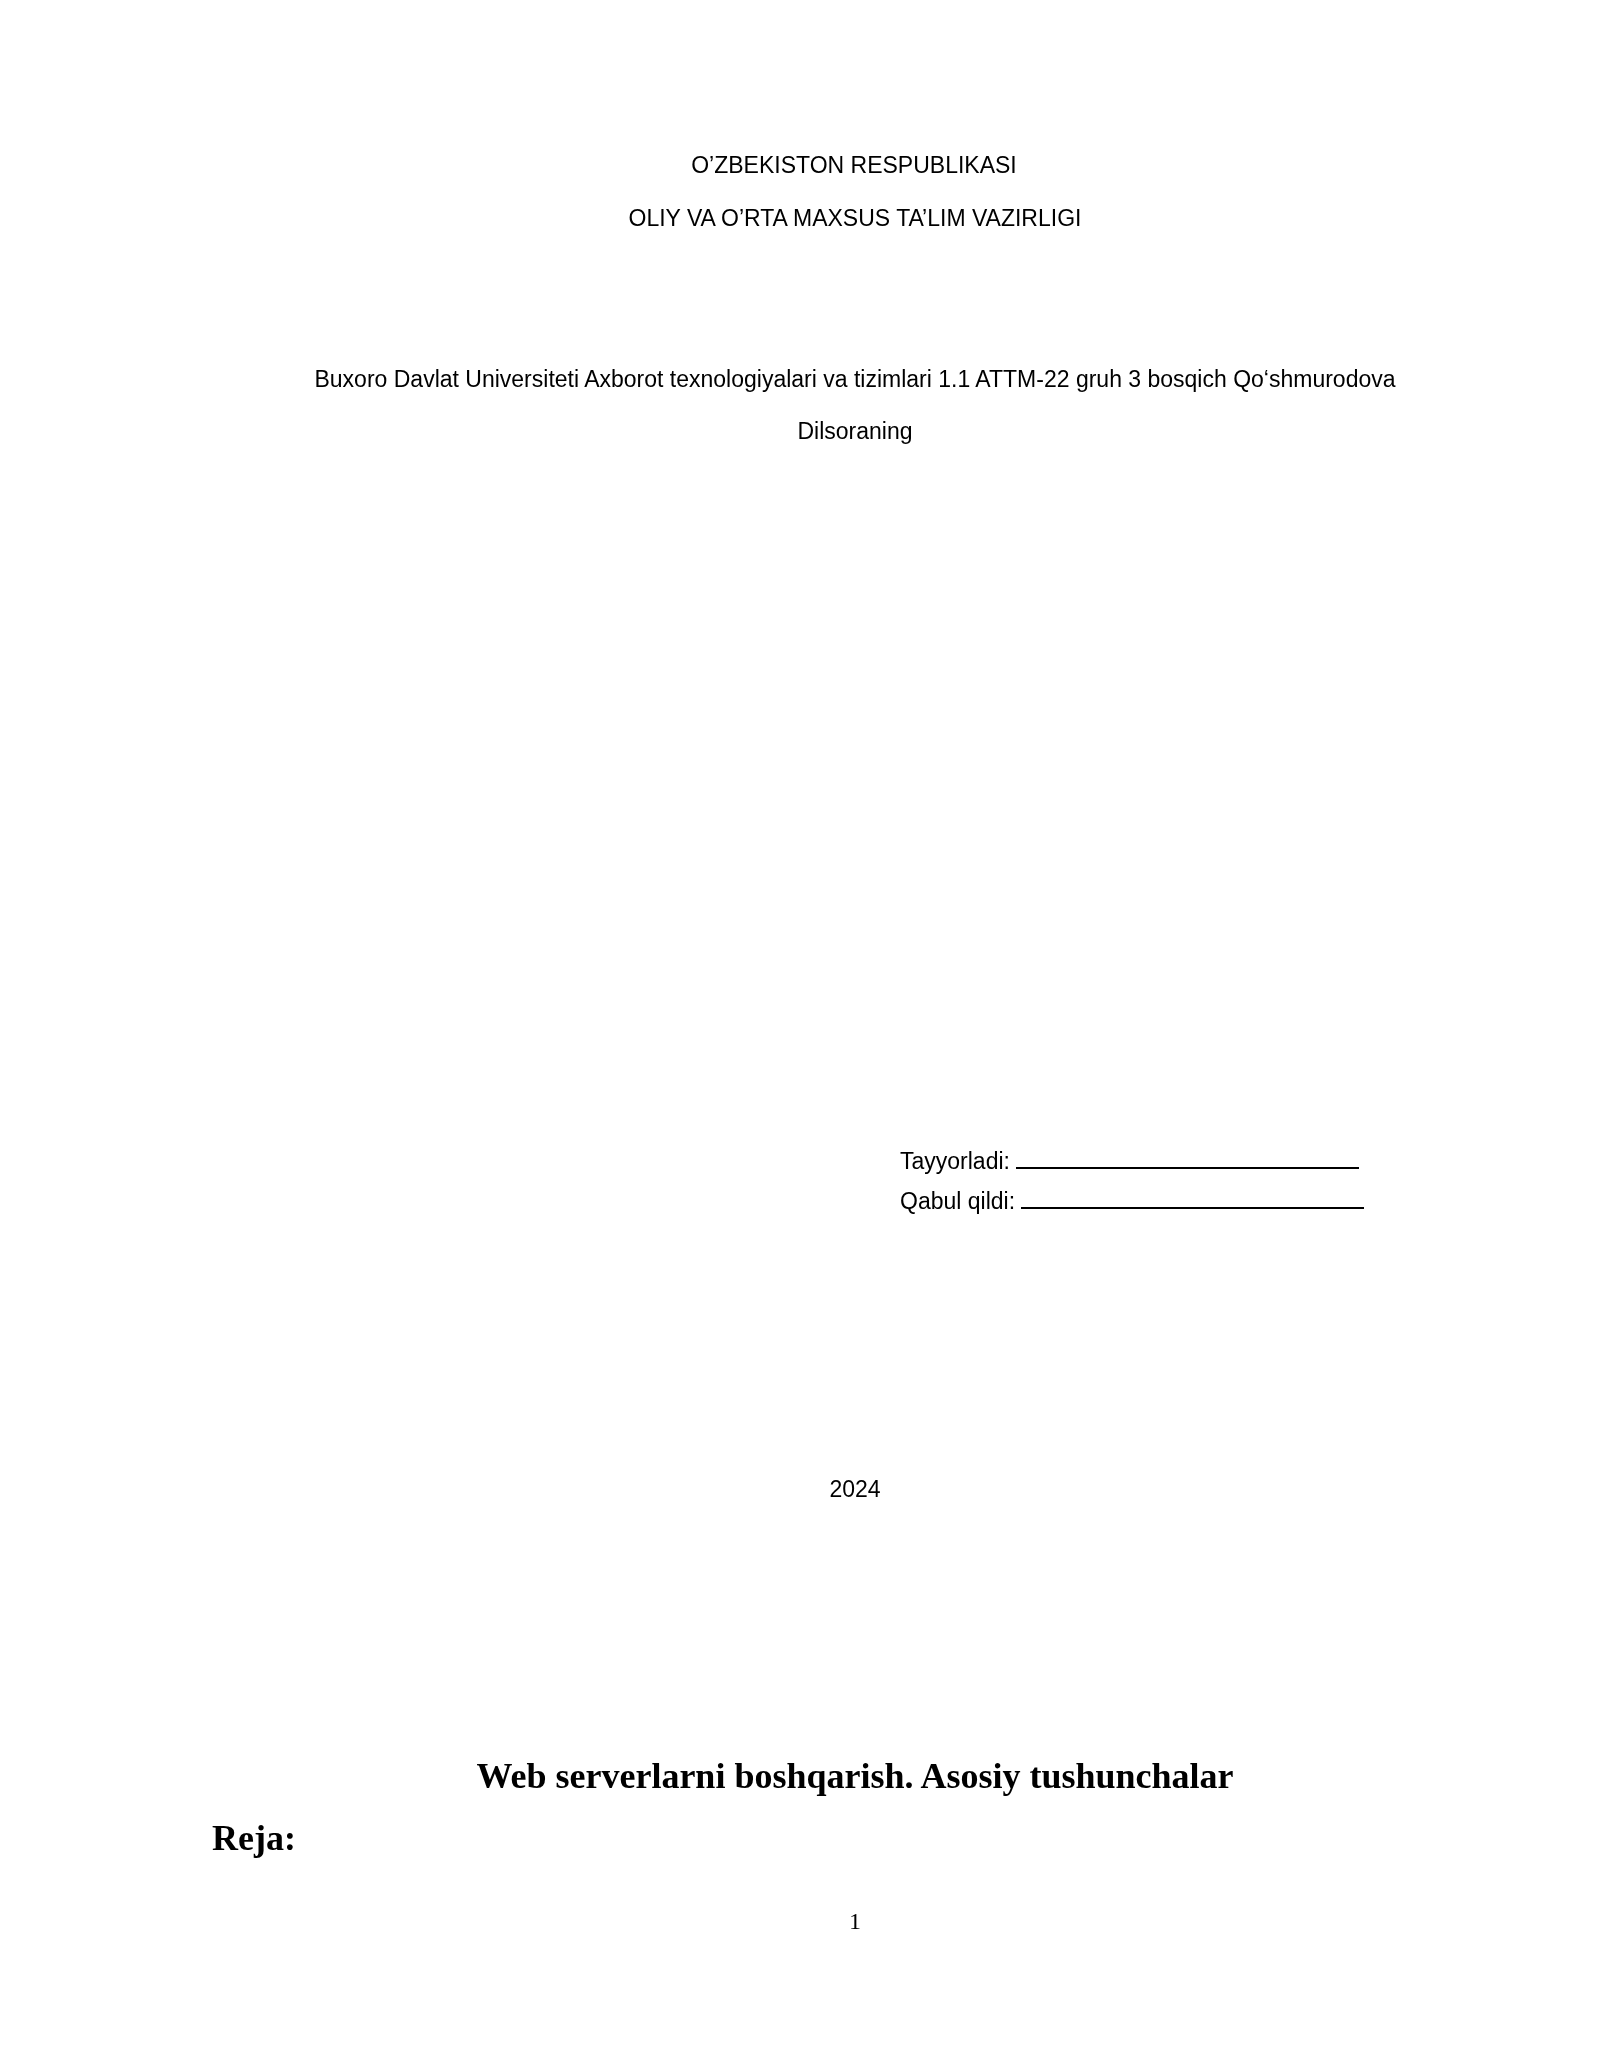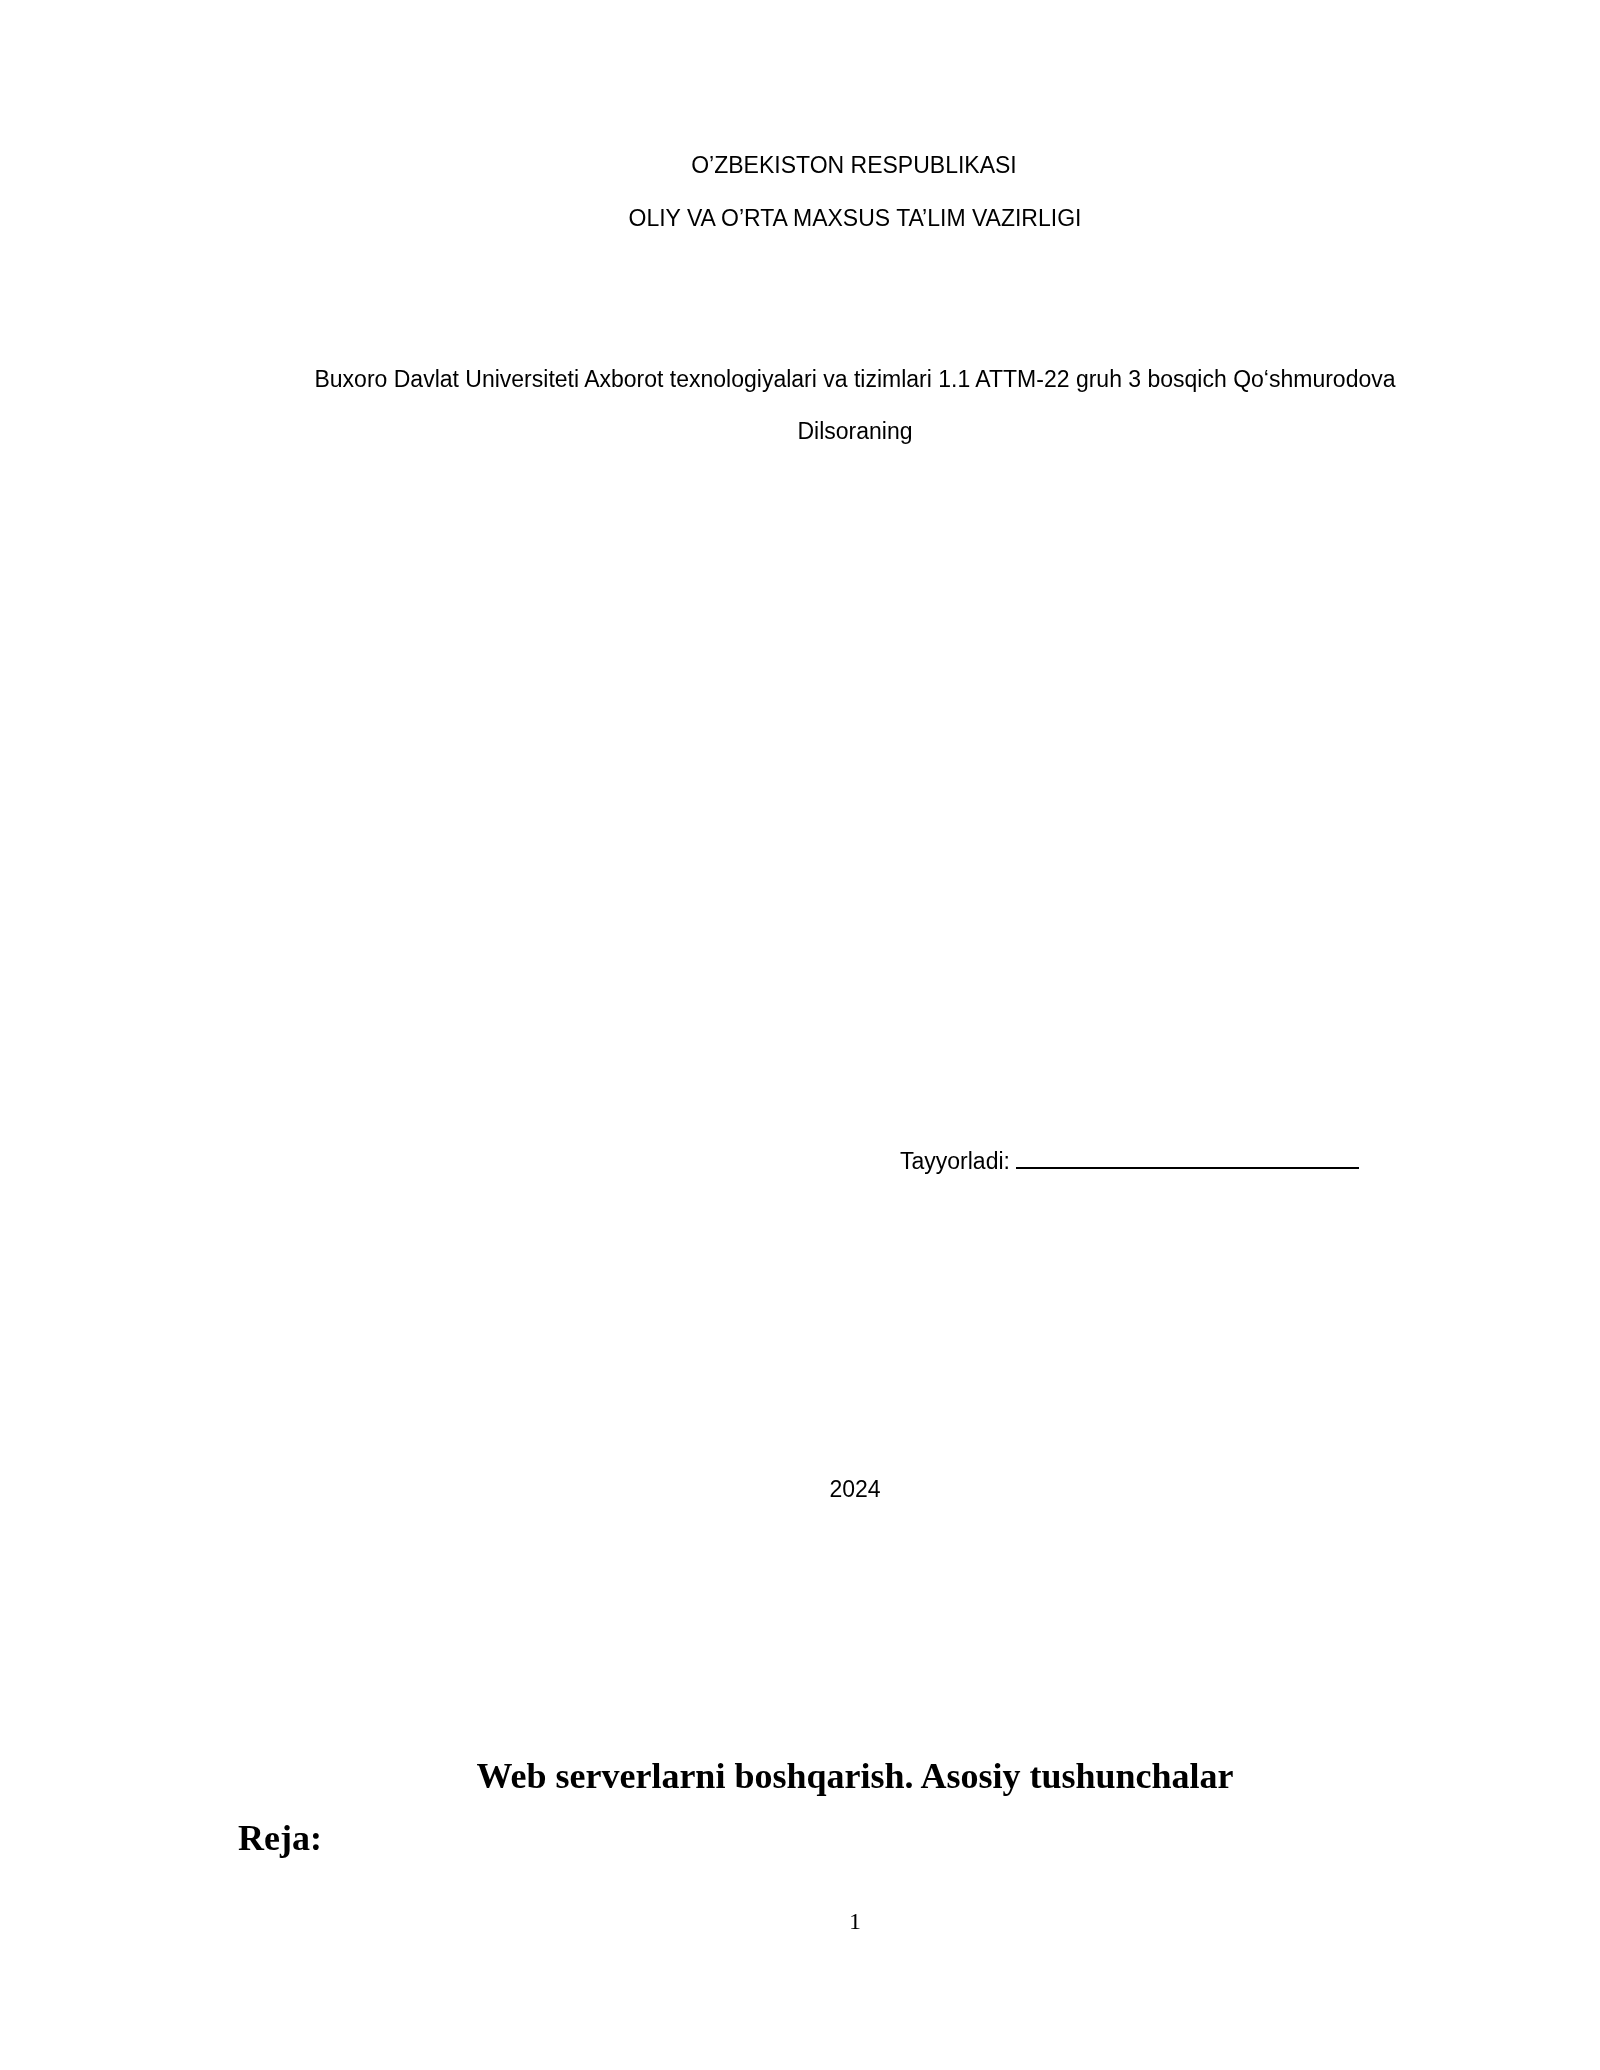--- a/index.html
+++ b/index.html
@@ -24,23 +24,26 @@
   <div class="line center sans" style="top:152px; left:-1px; width:1710px;">O’ZBEKISTON RESPUBLIKASI</div>
   <div class="line center sans" style="top:205px;">OLIY VA O’RTA MAXSUS TA’LIM VAZIRLIGI</div>
 
   <div class="line center sans" style="top:366px;">Buxoro Davlat Universiteti Axborot texnologiyalari va tizimlari  1.1 ATTM-22 gruh 3 bosqich  Qo‘shmurodova</div>
   <div class="line center sans" style="top:418px;">Dilsoraning</div>
 
   <div class="right-block sans" style="top:1141px;">
     <div class="sig-row">
       <span>Tayyorladi:</span><span class="underline"></span>
     </div>
+    <div class="sig-row">
+      <span>Qabul qildi:</span><span class="underline"></span>
+    </div>
   </div>
 
   <div class="line center sans" style="top:1476px;">2024</div>
 
   <div class="line center serif title" style="top:1755px;">Web serverlarni boshqarish. Asosiy tushunchalar</div>
 
-  <div class="line serif reja" style="top:1817px; left:238px;">Reja:</div>
+  <div class="line serif reja" style="top:1817px; left:212px;">Reja:</div>
 
   <div class="line center serif pagenum" style="top:1908px;">1</div>
 
 </div>
 
 </body></html>

